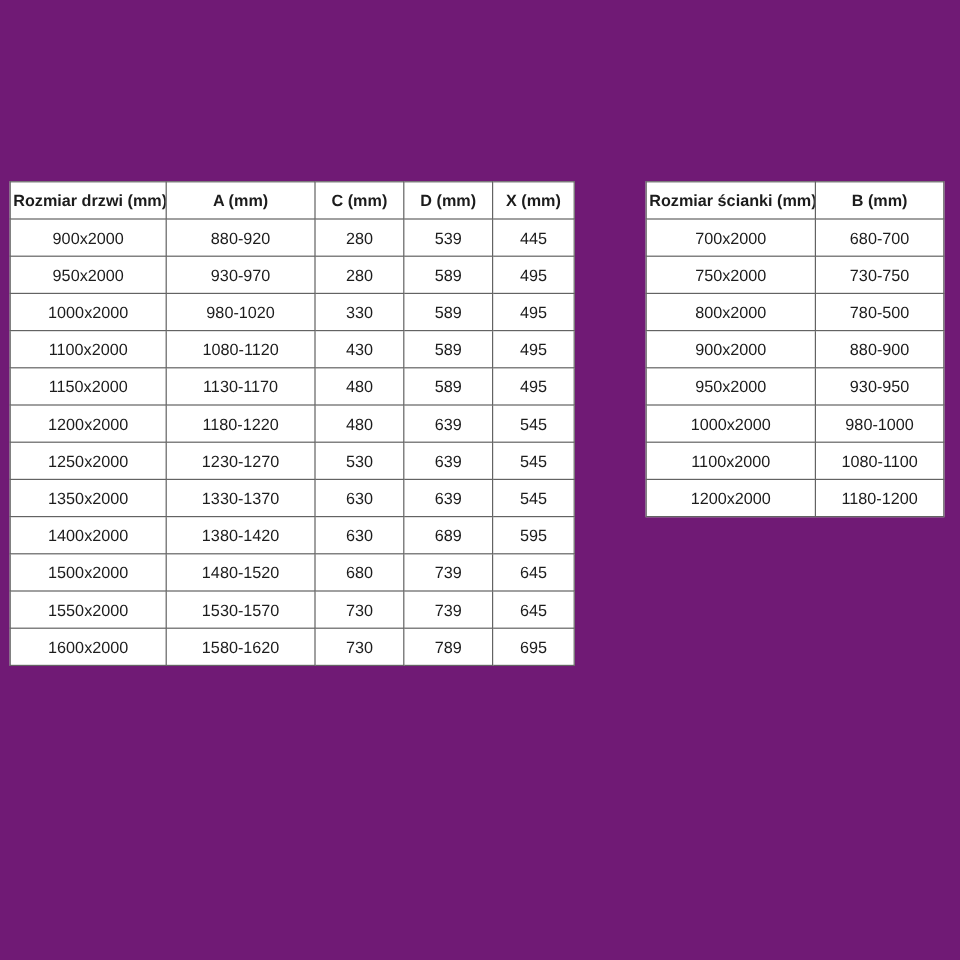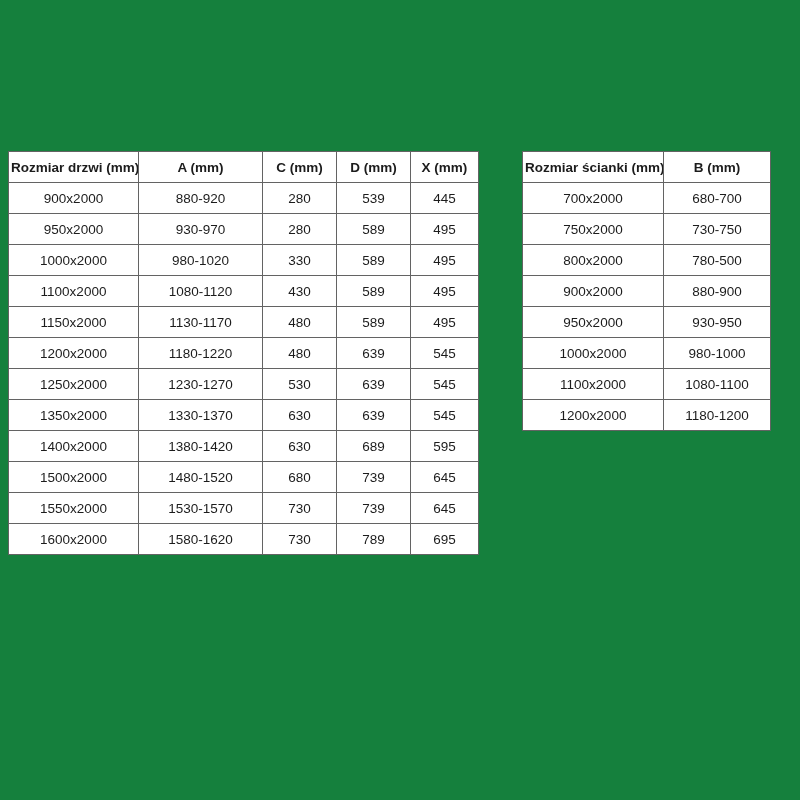--- a/index.html
+++ b/index.html
@@ -5,36 +5,36 @@
   html, body {
     margin: 0;
     padding: 0;
     background: #ffffff;
     font-family: "Liberation Sans", sans-serif;
   }
   .canvas {
     position: relative;
     width: 800px;
     height: 800px;
-    background: #15803d;
+    background: #701a75;
     overflow: hidden;
   }
   table.spec {
     position: absolute;
     border-collapse: collapse;
     table-layout: fixed;
     background: #ffffff;
   }
   table.spec.doors {
     left: 8px;
     top: 151px;
     width: 470px;
   }
   table.spec.walls {
-    left: 522px;
+    left: 538px;
     top: 151px;
     width: 248px;
   }
   table.spec th,
   table.spec td {
     border: 1px solid #636363;
     text-align: center;
     vertical-align: middle;
     padding: 0 2px;
     height: 30px;

